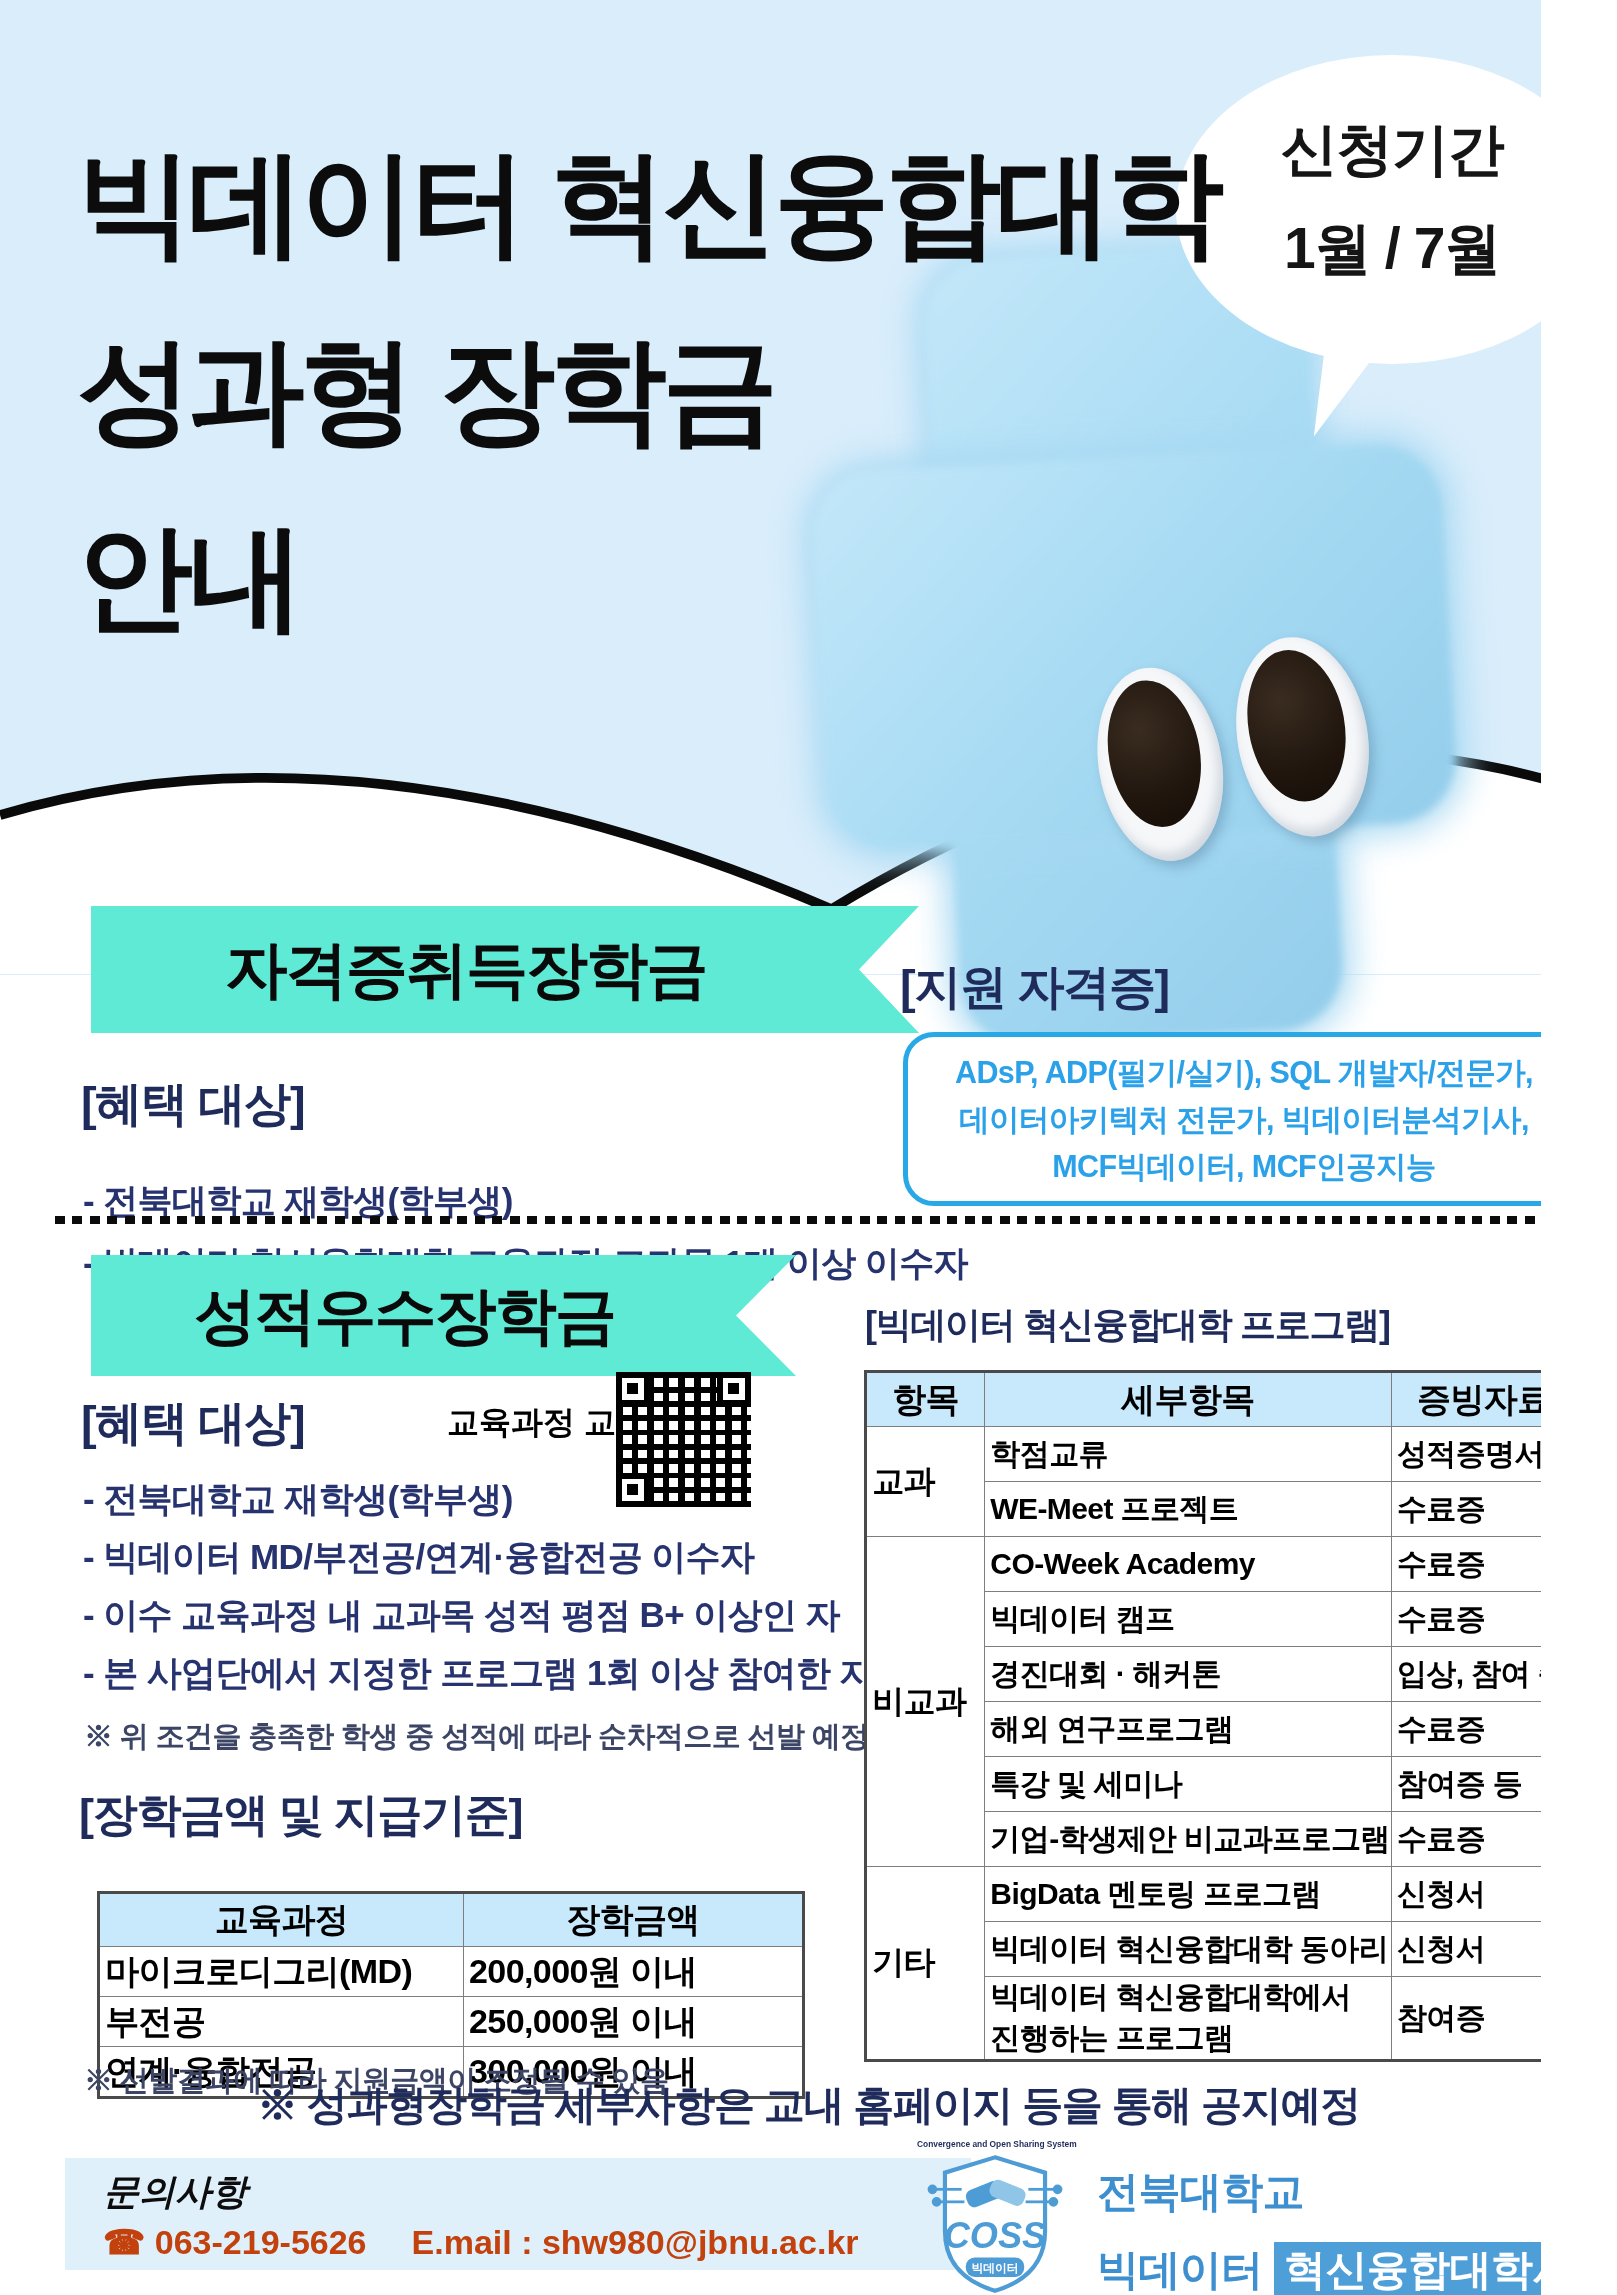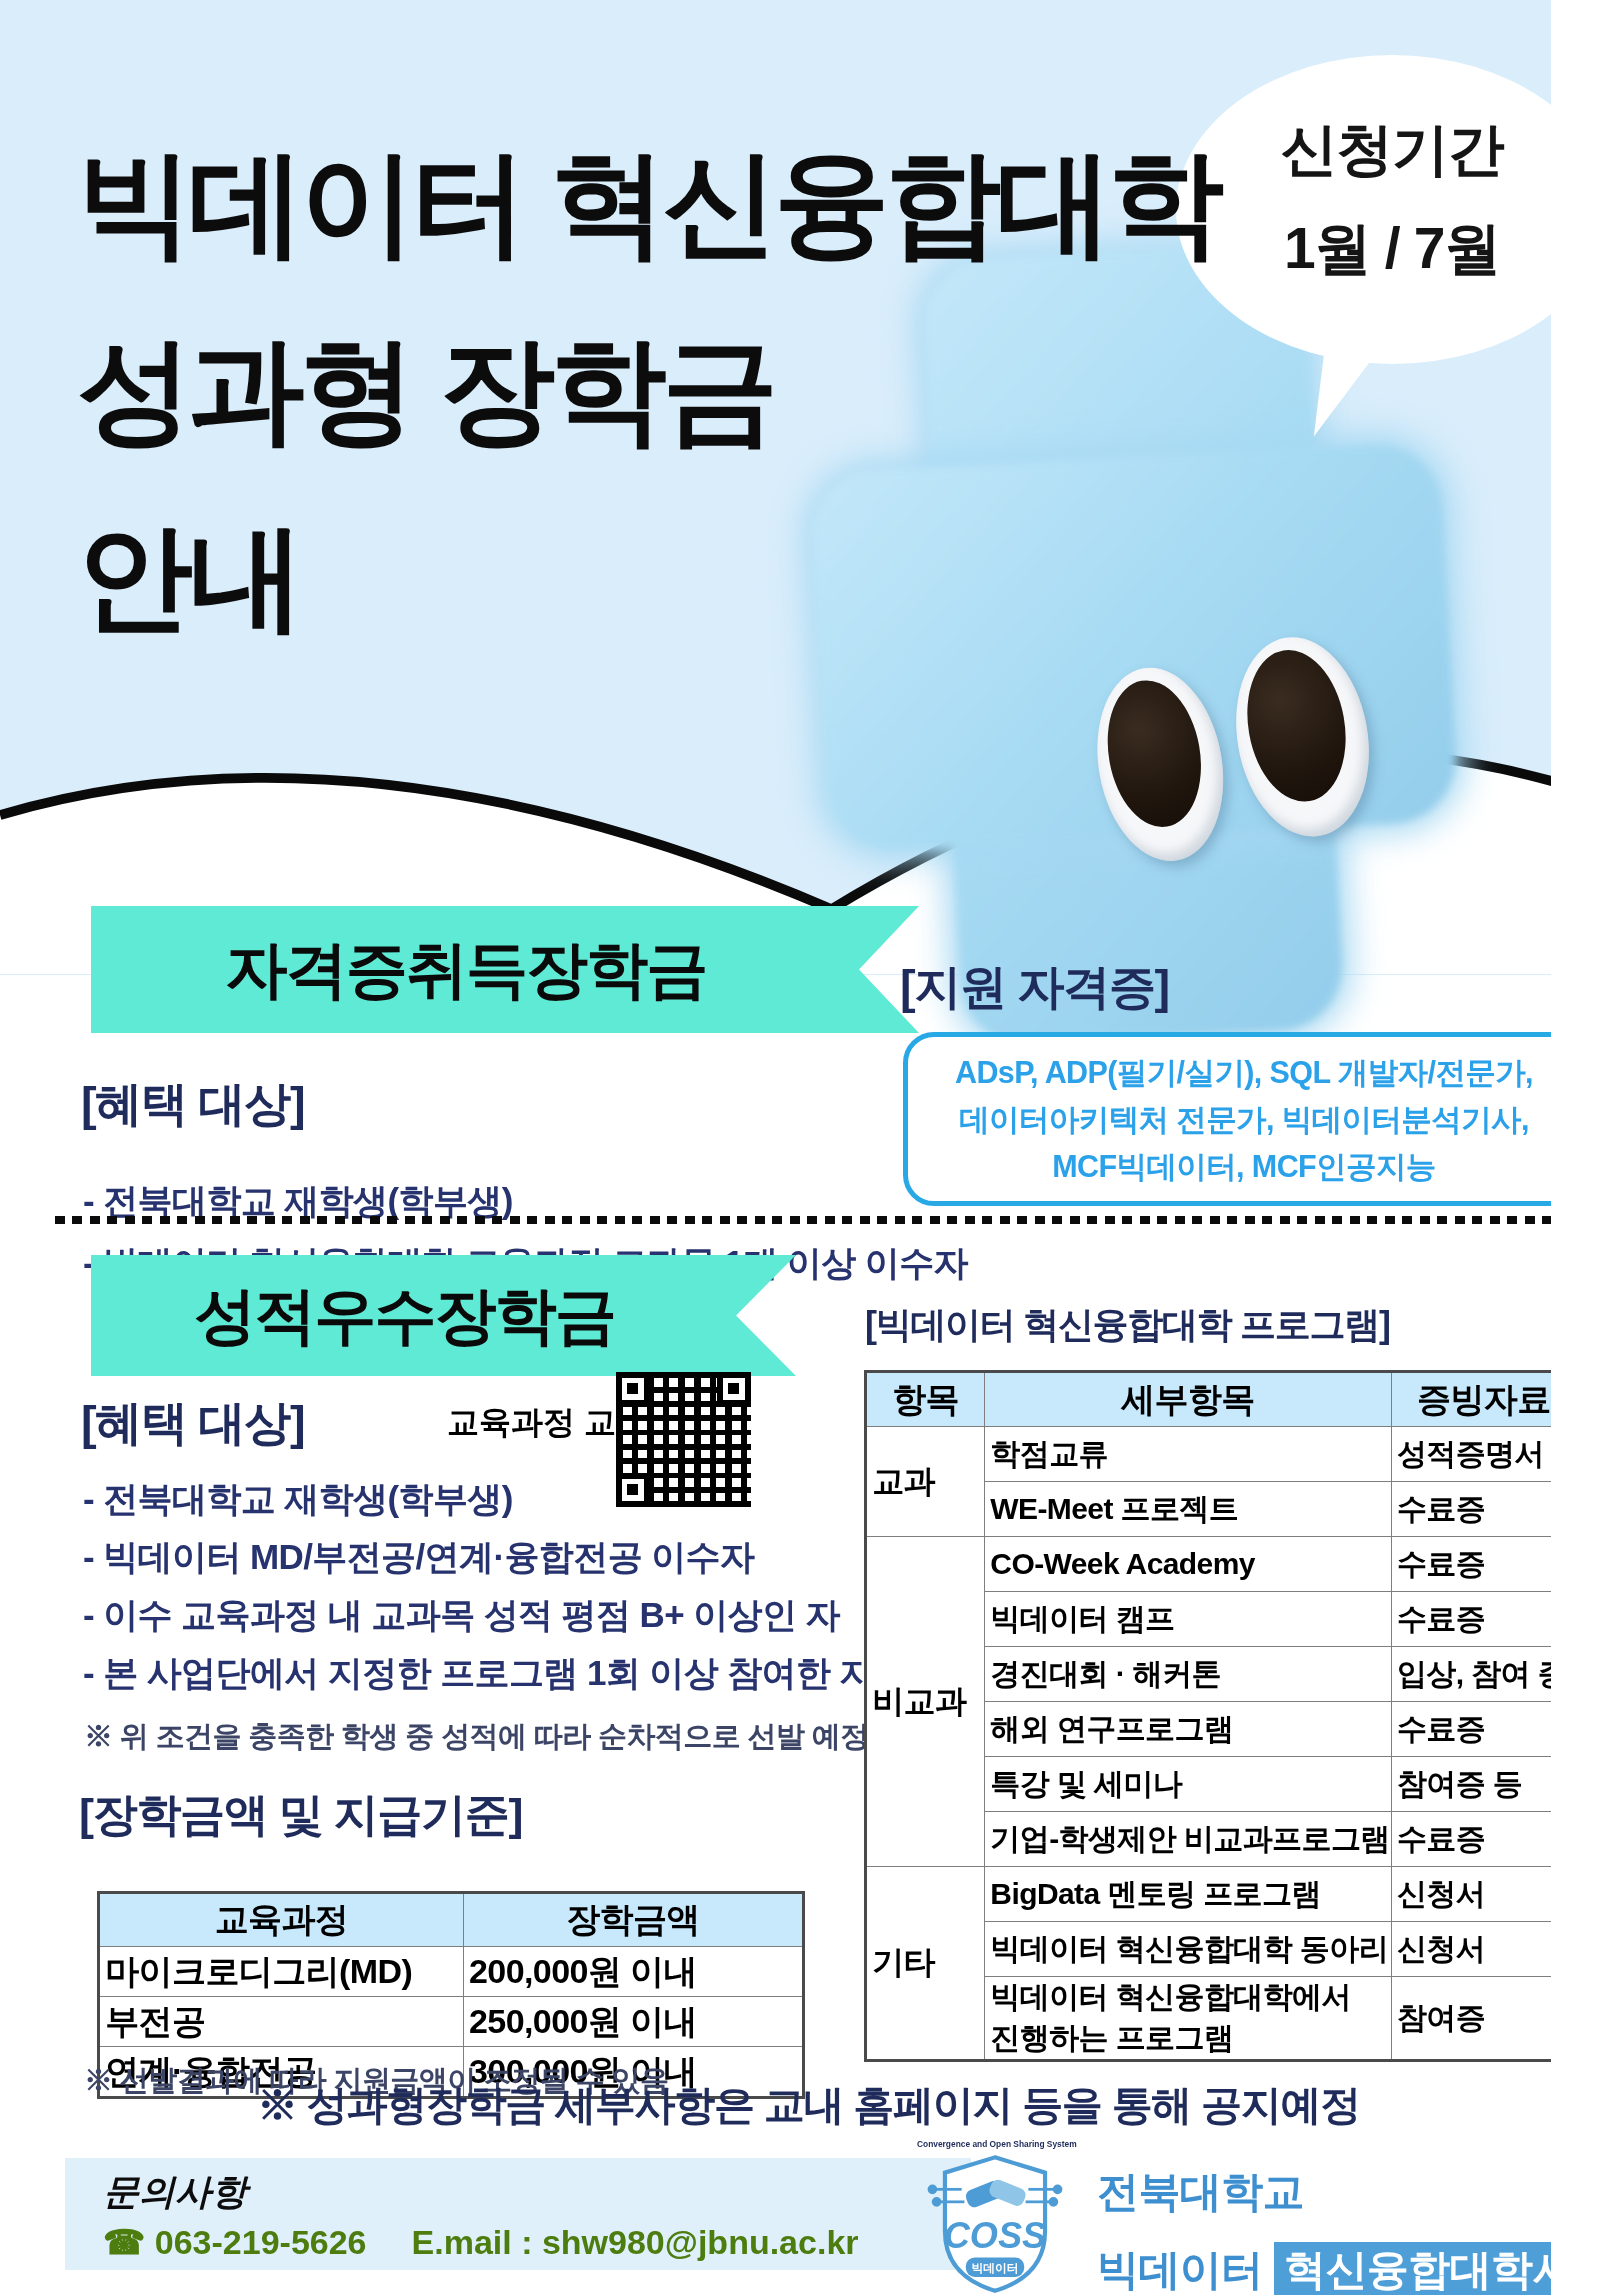--- a/index.html
+++ b/index.html
@@ -1,17 +1,17 @@
 <!DOCTYPE html>
 <html style="font-size:10.4px"><head>
 <meta charset="utf-8">
 <style>
   html,body{margin:0;padding:0;background:#ffffff;}
   .poster{position:relative;width:1541px;height:2295px;background:#ffffff;overflow:hidden;
-          font-family:"Liberation Sans",sans-serif;color:#111;padding-left:10px;}
+          font-family:"Liberation Sans",sans-serif;color:#111;}
 
   
   .hero{position:absolute;left:0;top:0;width:1617px;height:975px;background:#d9edfb;}
   .curve-svg{position:absolute;left:0;top:682px;width:1617px;height:292px;z-index:2;}
   .title{position:absolute;left:77px;top:110px;z-index:5;font-size:116px;line-height:187px;
          font-weight:900;letter-spacing:-4.5px;color:#0c0c0c;white-space:nowrap;}
 
   
   .mascot{position:absolute;left:820px;top:252px;width:630px;height:806px;z-index:3;transform:rotate(-3deg);}
   .fuzz{position:absolute;filter:blur(4.5px);background:linear-gradient(135deg,#c3e7f9 0%,#a9dcf4 45%,#93cdeb 100%);
@@ -79,21 +79,21 @@
   .program-table tr.r{height:55px;}
   .program-table tr.rl{height:79px;}
   .program-table td.nw{white-space:nowrap;}
 
   .big-notice{position:absolute;left:0;top:2078px;width:1617px;text-align:center;z-index:6;
       font-size:41px;font-weight:800;color:#1f2b5b;letter-spacing:-1.3px;}
 
   
   .contact{position:absolute;left:65px;top:2158px;width:906px;height:112px;background:#dff0fb;z-index:6;}
   .contact .h{position:absolute;left:38px;top:10.4px;font-size:36px;font-weight:900;font-style:italic;color:#0d0d0d;}
-  .contact .row{position:absolute;left:38px;top:64px;font-size:34px;font-weight:700;color:#4d7c0f;white-space:nowrap;}
+  .contact .row{position:absolute;left:38px;top:64px;font-size:34px;font-weight:700;color:#c2410c;white-space:nowrap;}
   .contact .row span{margin-right:45px;}
   .logo{position:absolute;left:917px;top:2139px;width:156px;height:156px;z-index:6;}
   .logo .cap{position:absolute;left:0;top:0;width:156px;text-align:center;font-size:8.4px;font-weight:700;color:#1f2b5b;white-space:nowrap;}
   .org{position:absolute;left:1097px;top:2164px;z-index:6;white-space:nowrap;}
   .org .l1{font-size:42px;font-weight:800;color:#3e8fd0;letter-spacing:-0.6px;}
   .org .l2{margin-top:22px;font-size:42px;font-weight:800;letter-spacing:-0.6px;}
   .org .l2 .plain{color:#3e8fd0;}
   .org .l2 .hl{background:#4e9fd8;color:#ffffff;padding:3.9px 10.4px 6.5px 10.4px;}
 </style>
 </head>

